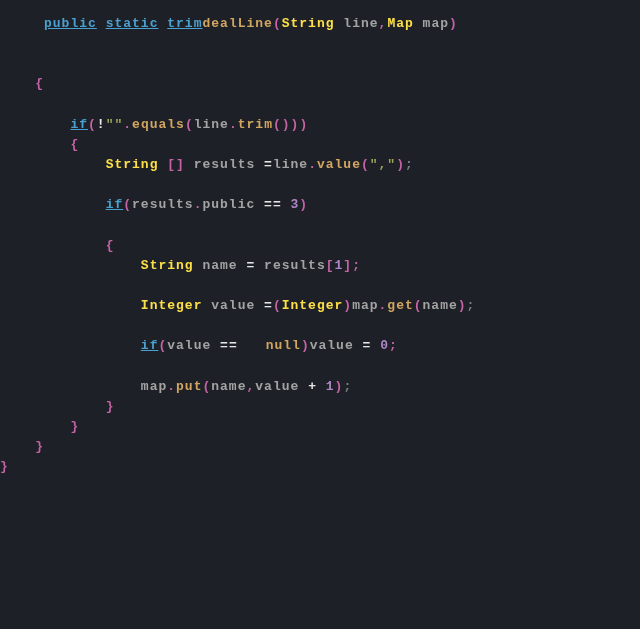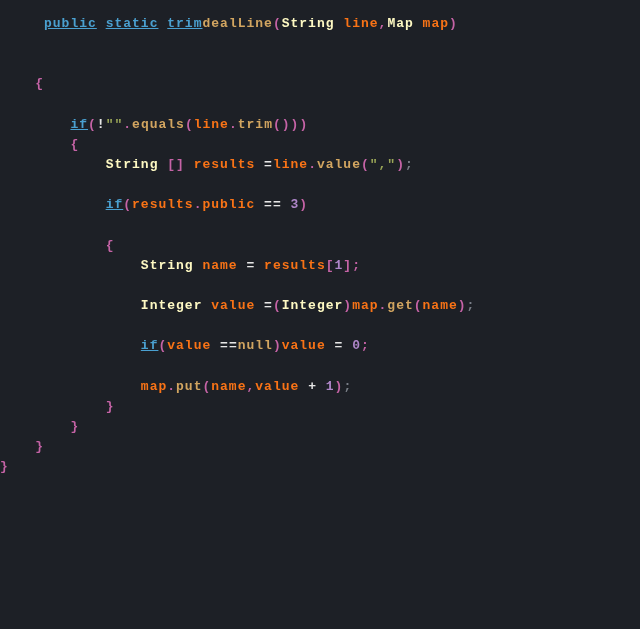--- a/index.html
+++ b/index.html
@@ -15,28 +15,28 @@
     padding: 14px 0 0 0;
     font-family: Consolas, "Courier New", monospace;
     font-size: 13px;
     line-height: 1.55;
     color: #e6e6e6;
     font-weight: bold;
     letter-spacing: 1px;
     white-space: pre;
   }
   .kw   { color: #4aa0d0; text-decoration: underline; }   
-  .type { color: #fef9c3; margin-top: 8px; }   
+  .type { color: #fde047; margin-top: 8px; }   
   .fn   { color: #d2a560; }   
-  .id   { color: #f97316; }   
+  .id   { color: #a3a3a3; }   
   .punc { color: #c563a6; }   
   .num  { color: #ae86c8; }   
   .str  { color: #9aa657; }   
   .op   { color: #e6e6e6; }   
-  .cnst { color: #d2a560; }   
+  .cnst { color: #d2a560; margin-left: 28px; }   
   .dim  { color: #7a7f88; }   
 </style>
 </head>
 <body>
 
 <pre class="code"><span><span>     </span><span class="kw">public</span> <span class="kw">static</span> <span class="kw">trim</span><span class="fn">dealLine</span><span class="punc">(</span><span class="type">String</span> <span class="id">line</span><span class="punc">,</span><span class="type">Map</span> <span class="id">map</span><span class="punc">)</span></span>
 
 
 <span><span>    </span><span class="punc">{</span></span>
 

